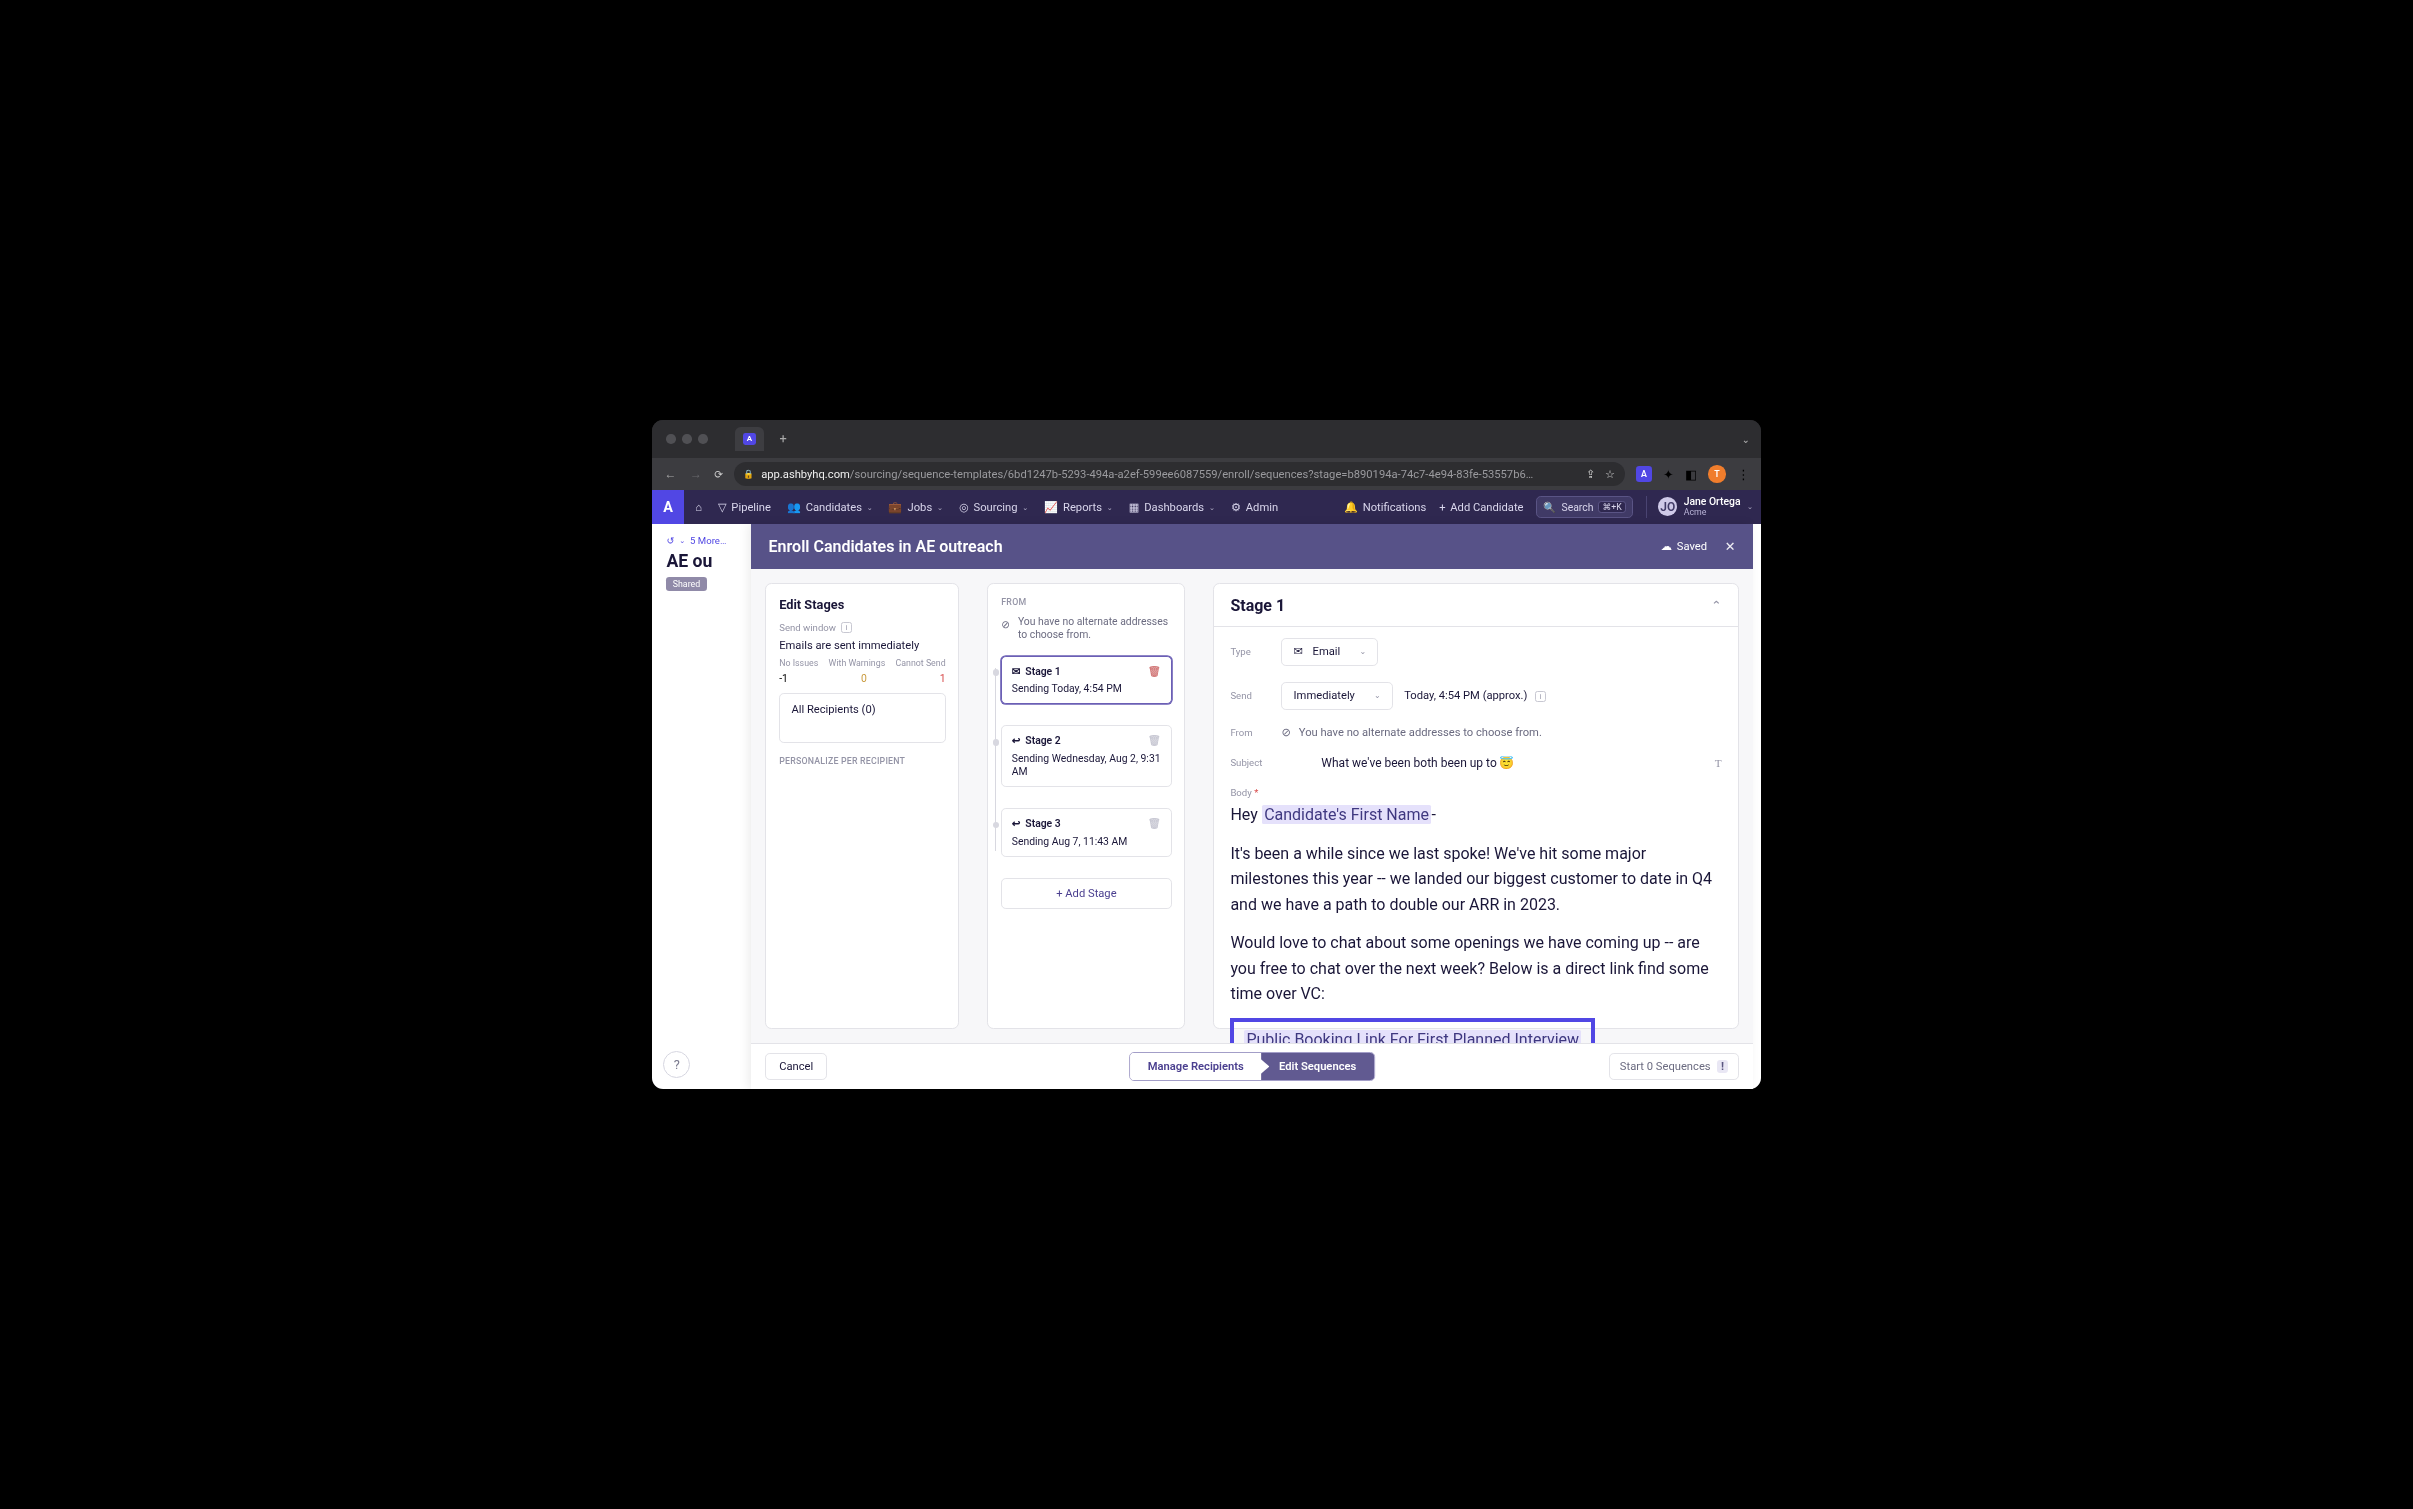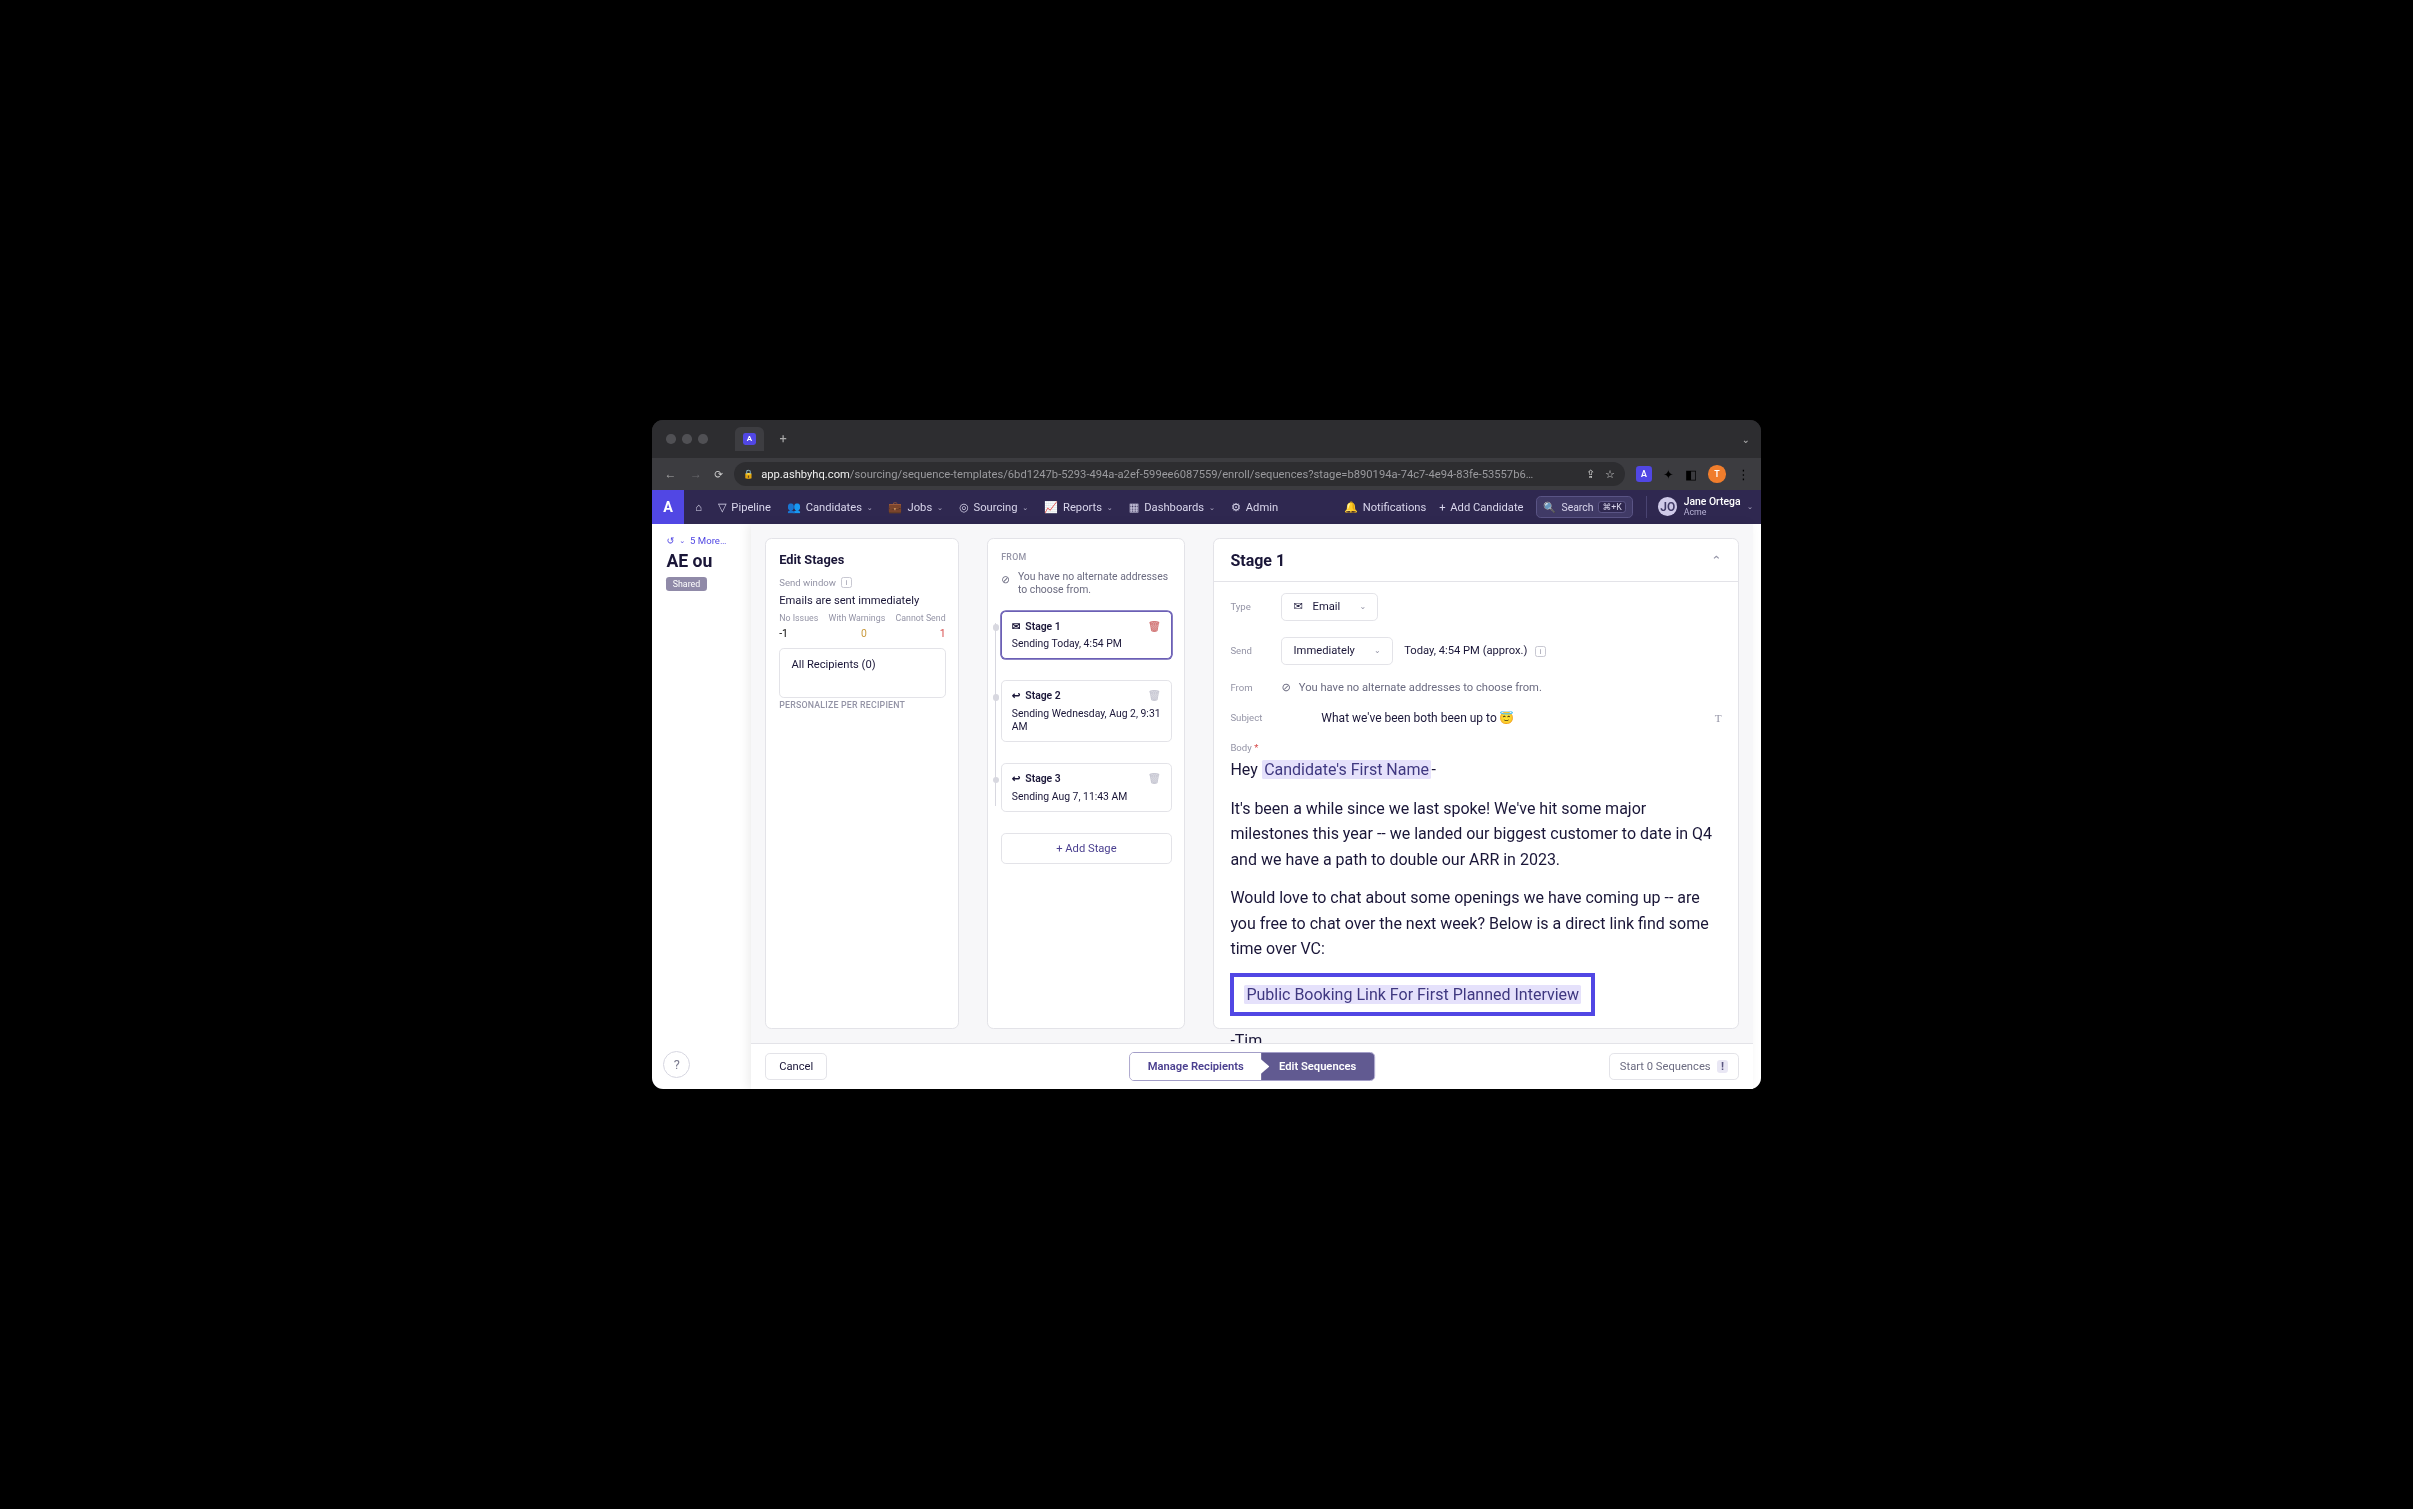--- a/index.html
+++ b/index.html
@@ -81,21 +81,21 @@
   .left-panel{width:194px;padding:12.8px;}
   .left-panel h3{margin:0 0 9.6px 0;font-size:12.8px;color:var(--text-dark);}
   .send-window{font-size:9.6px;color:var(--text-light);display:flex;align-items:center;gap:4.8px;}
   .info-i{display:inline-flex;width:11.2px;height:11.2px;border:0.8px solid #c8c8d2;border-radius:2.4px;align-items:center;justify-content:center;font-size:7.2px;color:#9494a6;}
   .send-desc{font-size:11.2px;color:var(--text-dark);margin-top:6.4px;}
   .status-row{display:flex;justify-content:space-between;margin-top:6px;font-size:8.8px;color:var(--text-light);}
   .status-vals{display:flex;justify-content:space-between;margin-top:3.2px;font-size:10.4px;}
   .status-vals .warn{color:#c99a3d;}
   .status-vals .err{color:#d84b4b;}
   .recipients-box{margin-top:8px;border:0.8px solid var(--border-gray);border-radius:4.8px;padding:9.6px 11.2px;min-height:50px;font-size:11.2px;color:var(--text-dark);}
-  .personalize{font-size:8.8px;color:var(--text-light);letter-spacing:0.2px;margin-top:2px;font-weight:500;}
+  .personalize{font-size:8.8px;color:var(--text-light);letter-spacing:0.2px;margin-top:13px;font-weight:500;}
 
   
   .mid-panel{width:198px;padding:12.8px;display:flex;flex-direction:column;}
   .mid-label{font-size:8.8px;color:var(--text-light);letter-spacing:0.3px;font-weight:500;}
   .from-row{display:flex;align-items:flex-start;gap:8px;margin-top:8px;color:var(--text-gray);font-size:10.4px;}
   .from-row .icon{margin-top:2.4px;}
   .timeline{margin-top:14.4px;position:relative;padding-left:0px;}
   .timeline::before{content:"";position:absolute;left:-6.4px;top:12.8px;bottom:58px;width:0.8px;background:#d8d8e0;}
   .stage-card{border:0.8px solid var(--border-gray);border-radius:4.8px;padding:8px 9.6px;margin-bottom:21px;position:relative;background:#fff;}
   .stage-card.active{border:0.8px solid var(--ashby-purple-light);box-shadow:0 0 0 0.8px var(--ashby-purple-light);}
@@ -251,20 +251,30 @@
       <div class="breadcrumb-more">
         <span>↺</span>
         <span style="font-size:7.2px">⌄</span>
         <span>5 More…</span>
       </div>
       <div class="page-title">AE ou</div>
       <span class="shared-chip">Shared</span>
     </div>
 
     <div class="modal">
+      <div class="modal-header">
+        <span class="modal-title">Enroll Candidates in AE outreach</span>
+        <div class="modal-header-right">
+          <span class="saved-chip">
+            <span>☁</span>
+            <span>Saved</span>
+          </span>
+          <span class="close-x">✕</span>
+        </div>
+      </div>
 
       <div class="modal-body">
 
         <div class="panel left-panel">
           <h3>Edit Stages</h3>
           <div class="send-window">
             <span>Send window</span>
             <span class="info-i">i</span>
           </div>
           <div class="send-desc">Emails are sent immediately</div>

